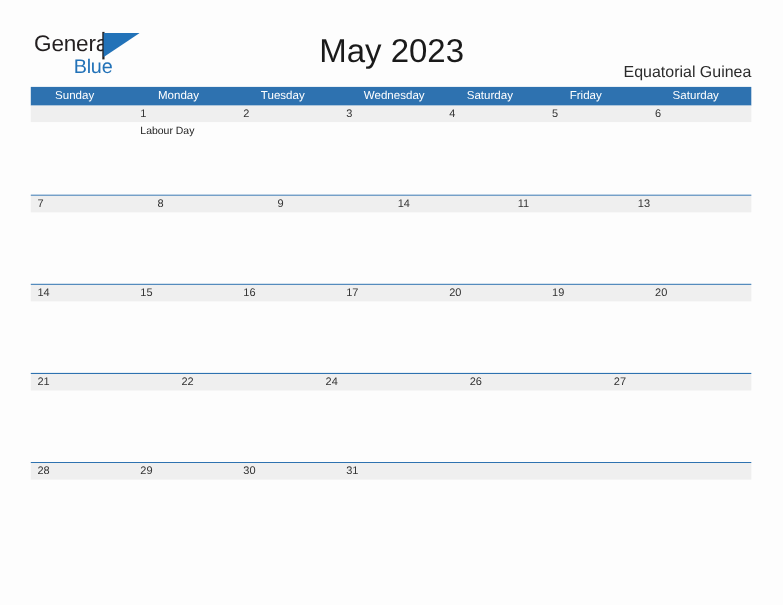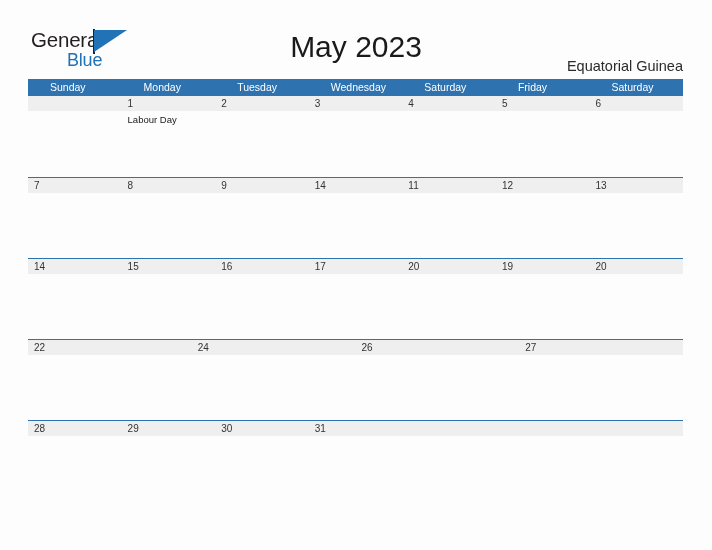--- a/index.html
+++ b/index.html
@@ -240,24 +240,20 @@
           </div>
           <div class="day-cell">
             <div class="day-num">14</div>
             <div class="day-events"></div>
           </div>
           <div class="day-cell">
             <div class="day-num">11</div>
             <div class="day-events"></div>
           </div>
           <div class="day-cell">
-            <div class="day-num">12</div>
-            <div class="day-events"></div>
-          </div>
-          <div class="day-cell">
             <div class="day-num">13</div>
             <div class="day-events"></div>
           </div>
         </div>
         <div class="week-row">
           <div class="week-band"></div>
           <div class="day-cell">
             <div class="day-num">14</div>
             <div class="day-events"></div>
           </div>
@@ -281,20 +277,24 @@
             <div class="day-num">19</div>
             <div class="day-events"></div>
           </div>
           <div class="day-cell">
             <div class="day-num">20</div>
             <div class="day-events"></div>
           </div>
         </div>
         <div class="week-row">
           <div class="week-band"></div>
+          <div class="day-cell">
+            <div class="day-num">21</div>
+            <div class="day-events"></div>
+          </div>
           <div class="day-cell">
             <div class="day-num">22</div>
             <div class="day-events"></div>
           </div>
           <div class="day-cell">
             <div class="day-num">24</div>
             <div class="day-events"></div>
           </div>
           <div class="day-cell">
             <div class="day-num">26</div>

